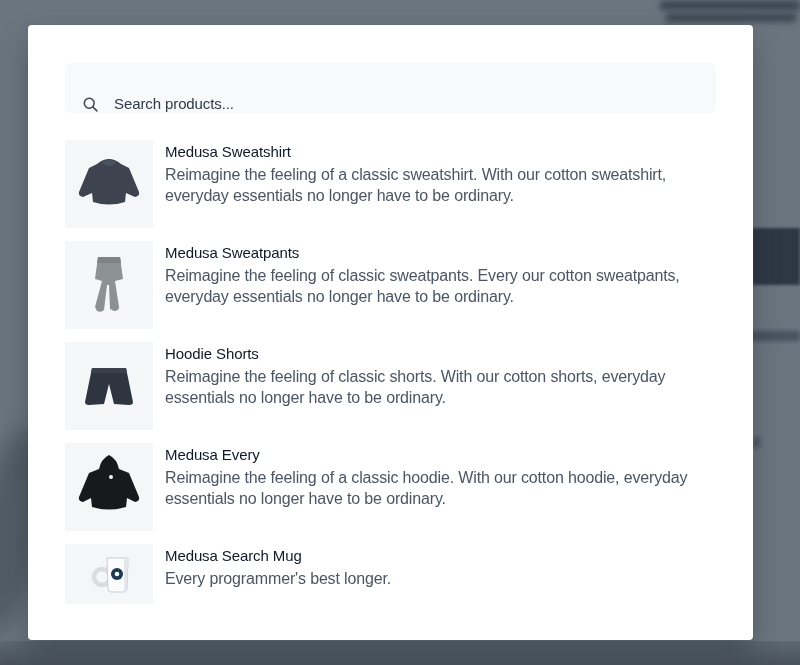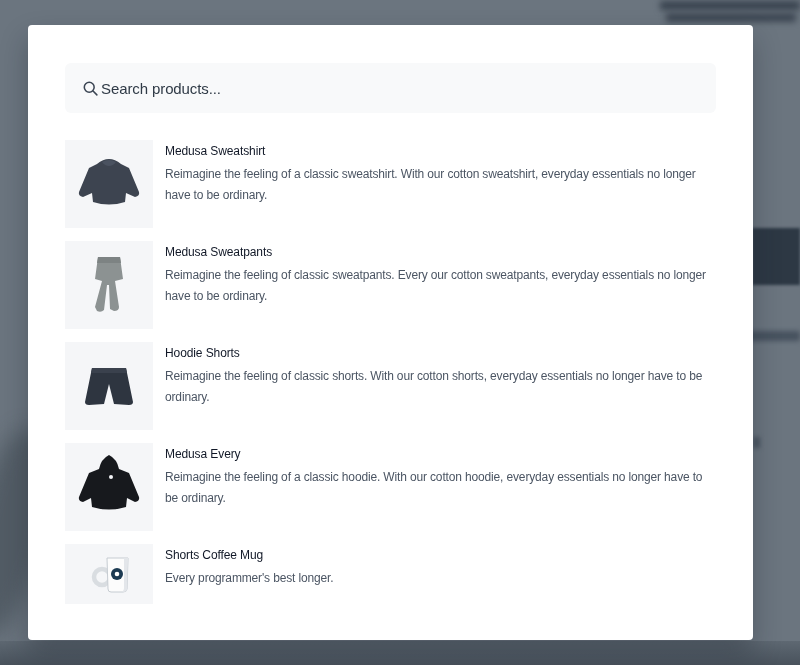--- a/index.html
+++ b/index.html
@@ -35,21 +35,22 @@
     border-radius: 4px;
     box-shadow: 0 14px 28px rgba(20, 28, 38, 0.30);
     padding: 38px 37px 30px 37px;
   }
 
   .searchbar {
     height: 50px;
     background: #f8f9fa;
     border-radius: 6px;
     display: flex;
-    align-items: center;
+    align-items: flex-end;
+    gap: 13px;
     padding: 0 17px;
     margin-bottom: 27px;
     box-sizing: border-box;
   }
   .searchbar svg { flex: none; display: block; }
   .search-input {
     border: none; outline: none; background: transparent;
     font-family: "Liberation Sans", "DejaVu Sans", sans-serif;
     font-size: 15px; color: #111827; width: 100%;
     letter-spacing: -0.1px;
@@ -61,25 +62,25 @@
   .row:last-child { margin-bottom: 0; }
   .thumb {
     width: 88px; height: 88px; flex: none;
     background: #f5f6f8;
     display: flex; align-items: center; justify-content: center;
     overflow: hidden;
   }
   .thumb.thumb-short { height: 60px; }
   .row-text { flex: 1; min-width: 0; padding-top: 2px; }
   .row-title {
-    font-size: 12px; font-weight: 500; color: #111827;
+    font-size: 15px; font-weight: 500; color: #111827;
     line-height: 19px; letter-spacing: -0.1px; margin: 0 0 3px 0;
   }
   .row-desc {
-    font-size: 12px; font-weight: 400; color: #4b5563;
+    font-size: 16px; font-weight: 400; color: #4b5563;
     line-height: 21px; letter-spacing: -0.15px; margin: 0;
   }
 </style>
 </head>
 <body>
 
 <div class="stage">
 
   <div class="bg-deco bg-text-1"></div>
   <div class="bg-deco bg-text-2"></div>
@@ -159,20 +160,20 @@
         <div class="thumb thumb-short">
           <svg width="88" height="60" viewBox="0 0 88 60">
             <circle cx="37" cy="33" r="8" fill="none" stroke="#d9dde1" stroke-width="4.5"></circle>
             <path fill="#fcfcfc" stroke="#c6ccd2" stroke-width="1" d="M42 14 L63 14 L62 45 Q62 48 58 48 L46 48 Q43 48 43 45 Z"></path>
             <path fill="#e3e6ea" d="M59 14 L63 14 L62 45 Q62 48 58 48 L56 48 Q59 47 59 44 Z"></path>
             <circle cx="52" cy="30" r="6" fill="#1c3a52"></circle>
             <circle cx="52" cy="30" r="2.3" fill="#ffffff"></circle>
           </svg>
         </div>
         <div class="row-text">
-          <div class="row-title">Shorts Coffee Mug</div>
+          <div class="row-title">Medusa Search Mug</div>
           <p class="row-desc">Every programmer's best longer.</p>
         </div>
       </div>
 
     </div>
   </div>
 </div>
 
 </body></html>

